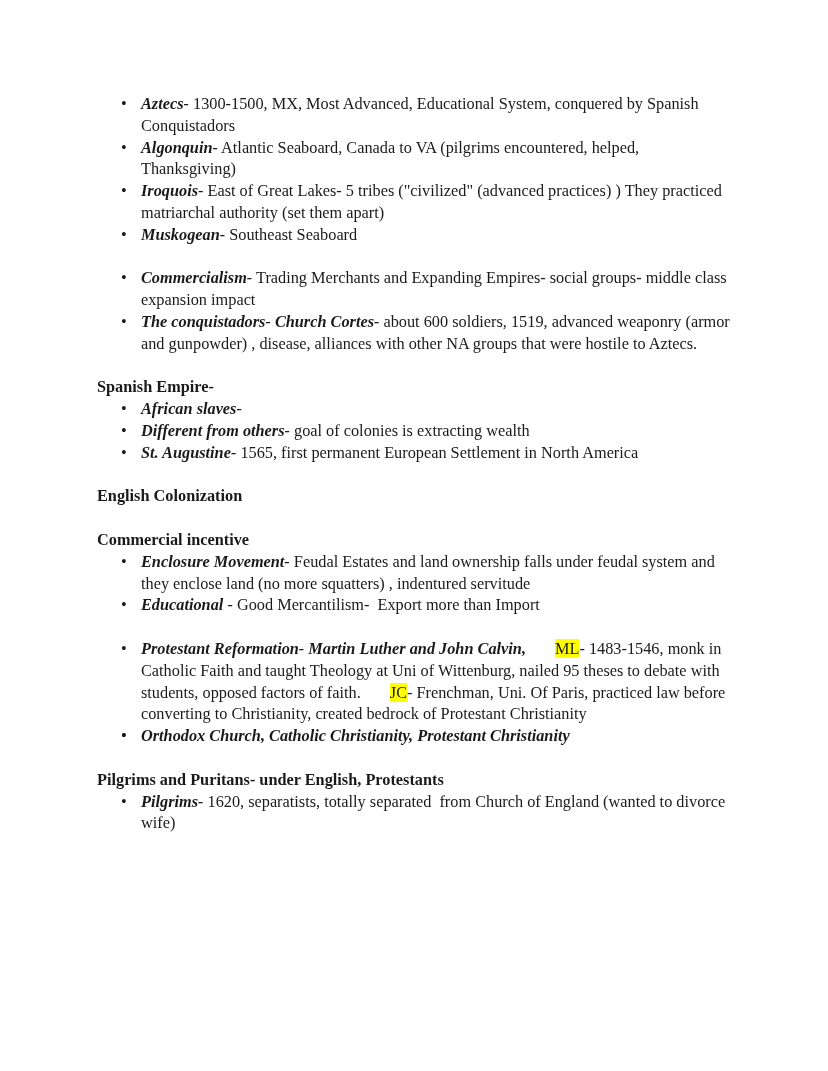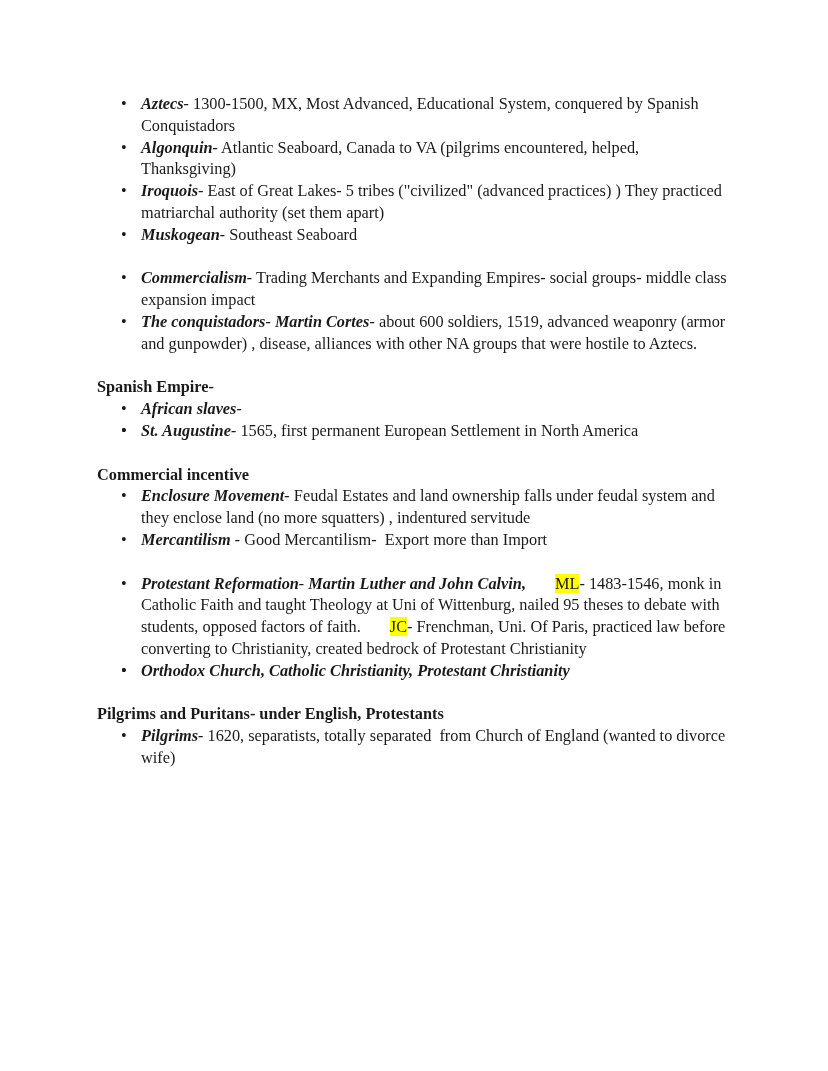--- a/index.html
+++ b/index.html
@@ -58,36 +58,39 @@
         <ul class="bullet-list">
           <li class="bullet-item"><span class="bullet-marker">•</span><span><span class="seg seg-bold">Aztecs-</span><span class="seg"> 1300-1500, MX, Most Advanced, Educational System, conquered by Spanish Conquistadors</span></span></li>
           <li class="bullet-item"><span class="bullet-marker">•</span><span><span class="seg seg-bold">Algonquin-</span><span class="seg"> Atlantic Seaboard, Canada to VA (pilgrims encountered, helped, Thanksgiving)</span></span></li>
           <li class="bullet-item"><span class="bullet-marker">•</span><span><span class="seg seg-bold">Iroquois</span><span class="seg">- East of Great Lakes- 5 tribes ("civilized" (advanced practices) ) They practiced matriarchal authority (set them apart)</span></span></li>
           <li class="bullet-item"><span class="bullet-marker">•</span><span><span class="seg seg-bold">Muskogean-</span><span class="seg"> Southeast Seaboard</span></span></li>
         </ul>
       </div>
       <div class="section">
         <ul class="bullet-list">
           <li class="bullet-item"><span class="bullet-marker">•</span><span><span class="seg seg-bold">Commercialism-</span><span class="seg"> Trading Merchants and Expanding Empires- social groups- middle class expansion impact</span></span></li>
-          <li class="bullet-item"><span class="bullet-marker">•</span><span><span class="seg seg-bold">The conquistadors- Martin Cortes-</span><span class="seg"> about 600 soldiers, 1519, advanced weaponry (armor and gunpowder) , disease, alliances with other NA groups that were hostile to Aztecs.</span></span></li>
+          <li class="bullet-item"><span class="bullet-marker">•</span><span><span class="seg seg-bold">The conquistadors- Church Cortes-</span><span class="seg"> about 600 soldiers, 1519, advanced weaponry (armor and gunpowder) , disease, alliances with other NA groups that were hostile to Aztecs.</span></span></li>
         </ul>
       </div>
       <div class="section">
         <div class="heading">Spanish Empire-</div>
         <ul class="bullet-list">
           <li class="bullet-item"><span class="bullet-marker">•</span><span><span class="seg seg-bold">African slaves-</span></span></li>
-          <li class="bullet-item"><span class="bullet-marker">•</span></li>
+          <li class="bullet-item"><span class="bullet-marker">•</span><span><span class="seg seg-bold">Different from others-</span><span class="seg"> goal of colonies is extracting wealth</span></span></li>
           <li class="bullet-item"><span class="bullet-marker">•</span><span><span class="seg seg-bold">St. Augustine-</span><span class="seg"> 1565, first permanent European Settlement in North America</span></span></li>
         </ul>
+      </div>
+      <div class="section">
+        <div class="heading">English Colonization</div>
       </div>
       <div class="section">
         <div class="heading">Commercial incentive</div>
         <ul class="bullet-list">
           <li class="bullet-item"><span class="bullet-marker">•</span><span><span class="seg seg-bold">Enclosure Movement-</span><span class="seg"> Feudal Estates and land ownership falls under feudal system and they enclose land (no more squatters) , indentured servitude</span></span></li>
-          <li class="bullet-item"><span class="bullet-marker">•</span><span><span class="seg seg-bold">Mercantilism -</span><span class="seg"> Good Mercantilism-  Export more than Import</span></span></li>
+          <li class="bullet-item"><span class="bullet-marker">•</span><span><span class="seg seg-bold">Educational -</span><span class="seg"> Good Mercantilism-  Export more than Import</span></span></li>
         </ul>
       </div>
       <div class="section">
         <ul class="bullet-list">
           <li class="bullet-item"><span class="bullet-marker">•</span><span><span class="seg seg-bold">Protestant Reformation- Martin Luther and John Calvin, </span><span class="seg seg-highlight">ML</span><span class="seg">- 1483-1546, monk in Catholic Faith and taught Theology at Uni of Wittenburg, nailed 95 theses to debate with students, opposed factors of faith. </span><span class="seg seg-highlight">JC</span><span class="seg">- Frenchman, Uni. Of Paris, practiced law before converting to Christianity, created bedrock of Protestant Christianity</span></span></li>
           <li class="bullet-item"><span class="bullet-marker">•</span></li>
           <li class="bullet-item"><span class="bullet-marker">•</span><span><span class="seg seg-bold">Orthodox Church, Catholic Christianity, Protestant Christianity</span></span></li>
         </ul>
       </div>
       <div class="section">

